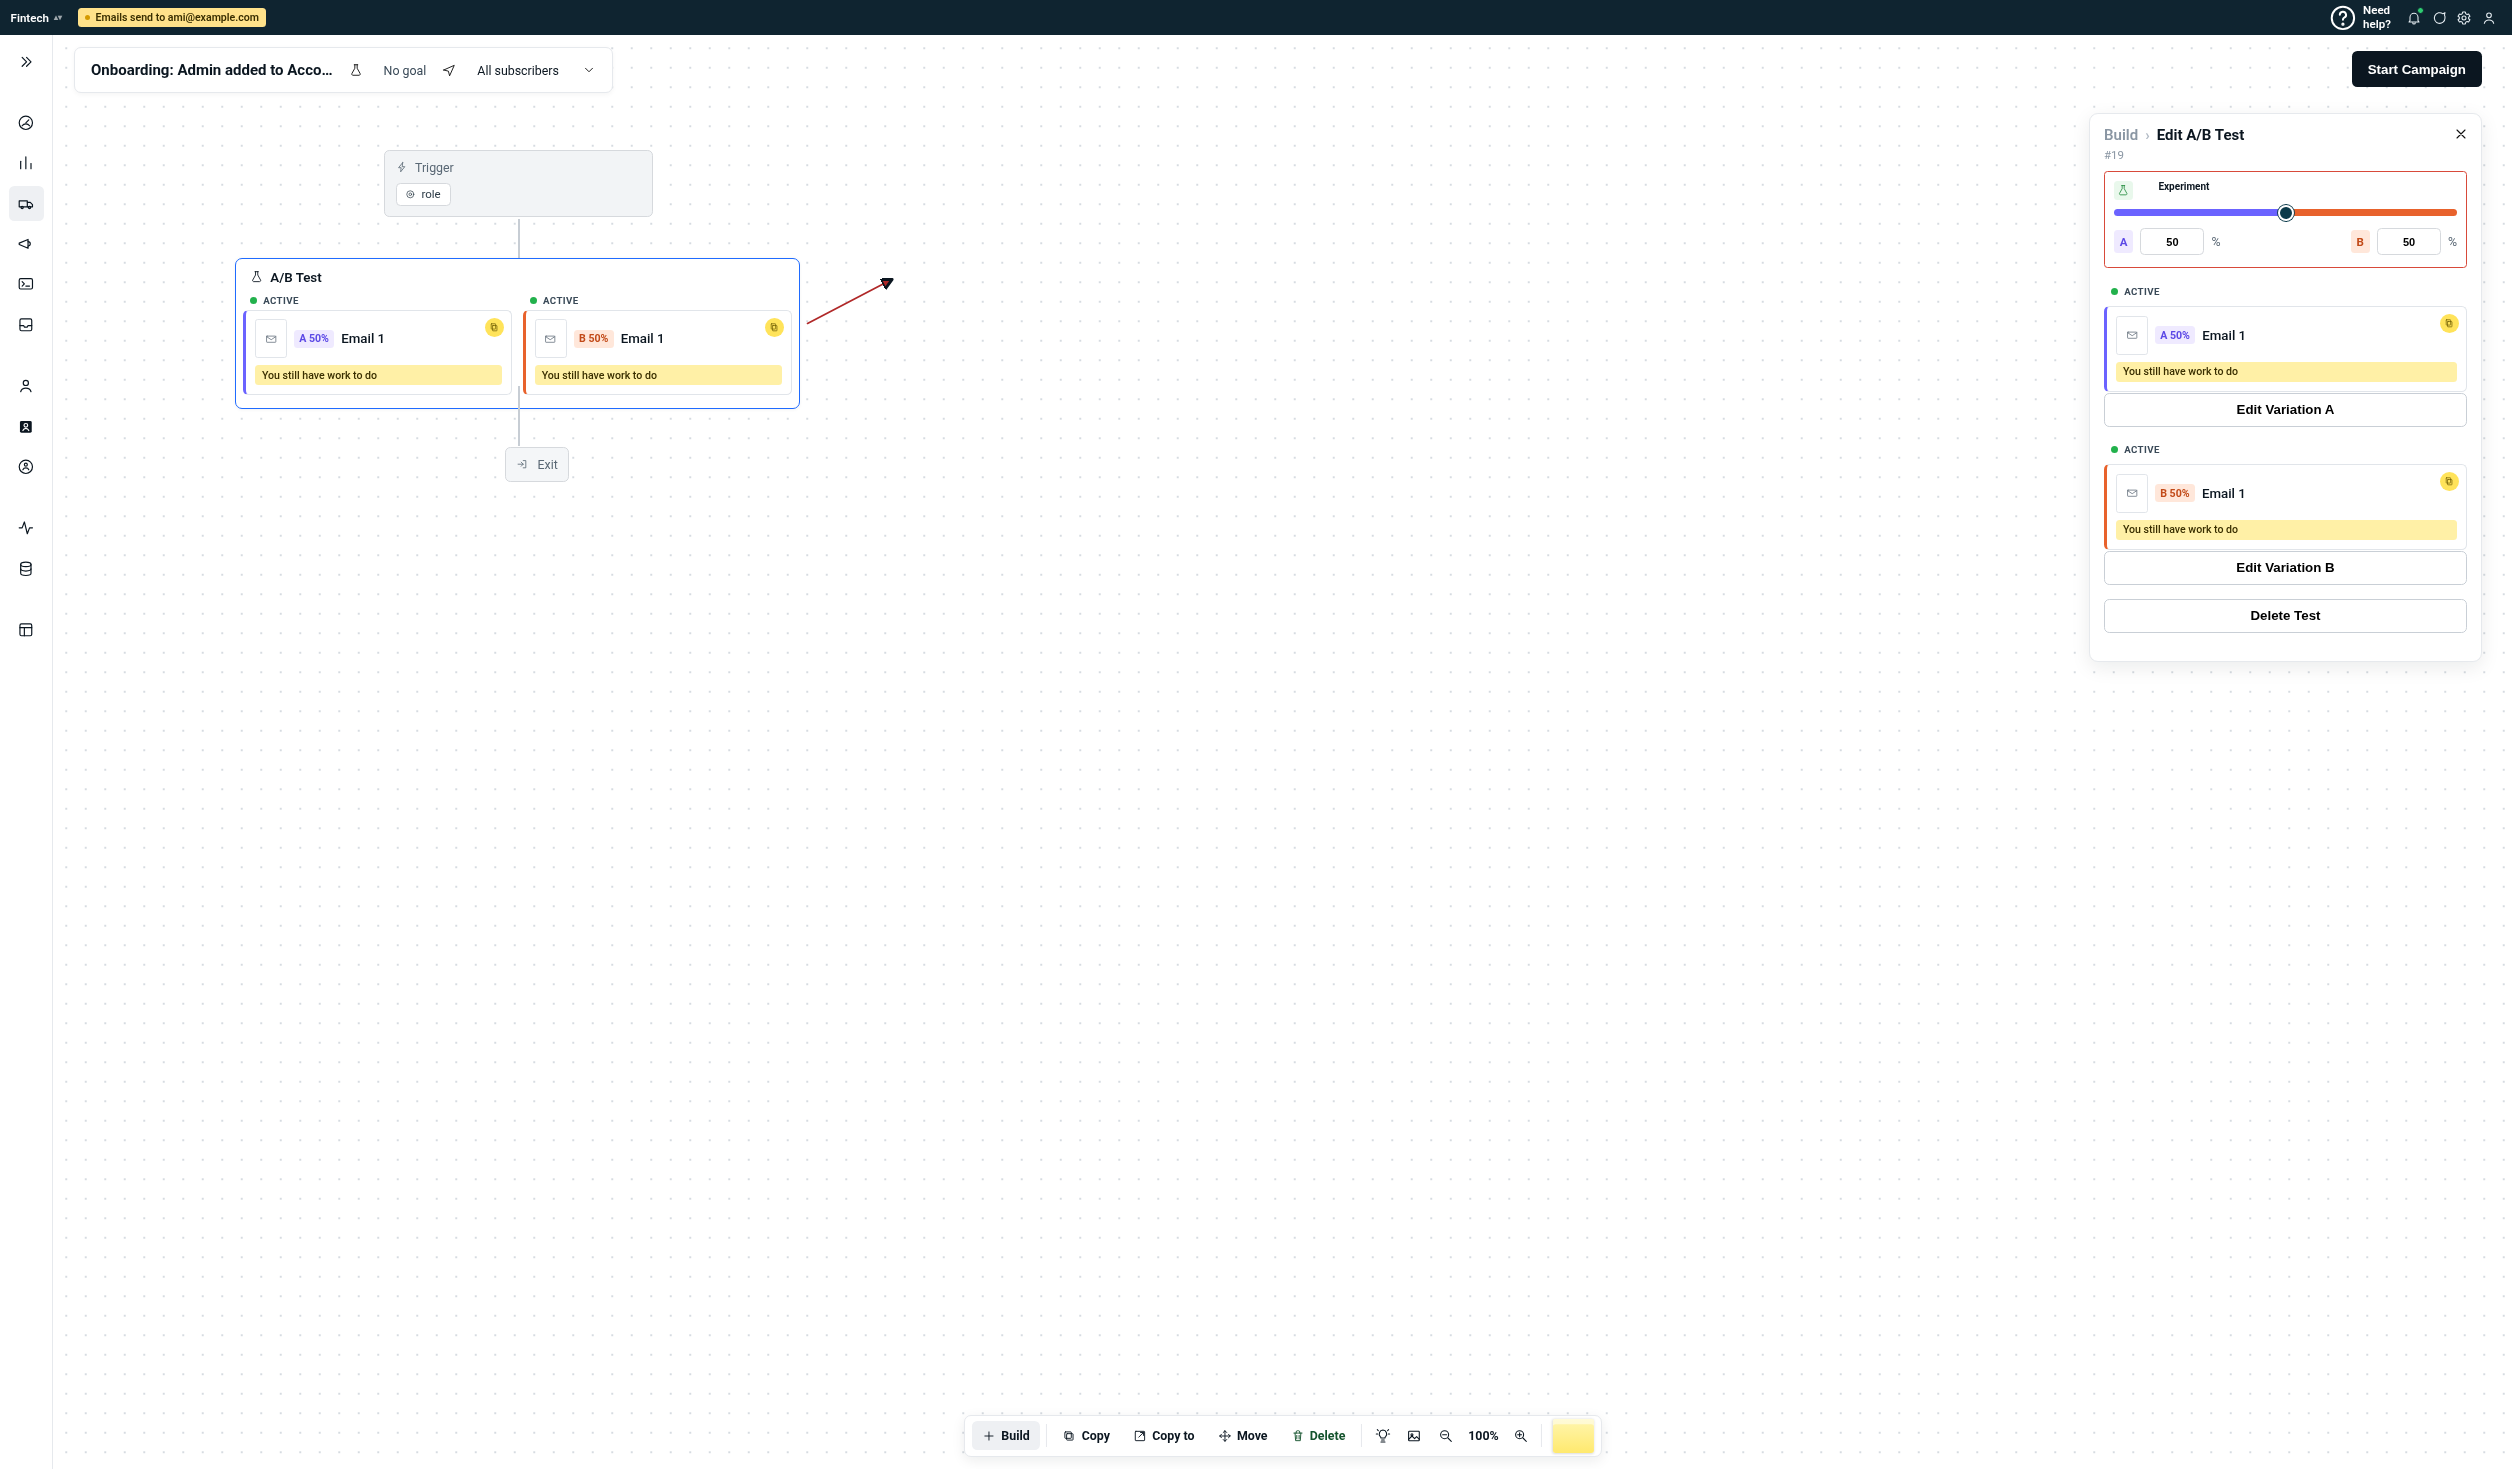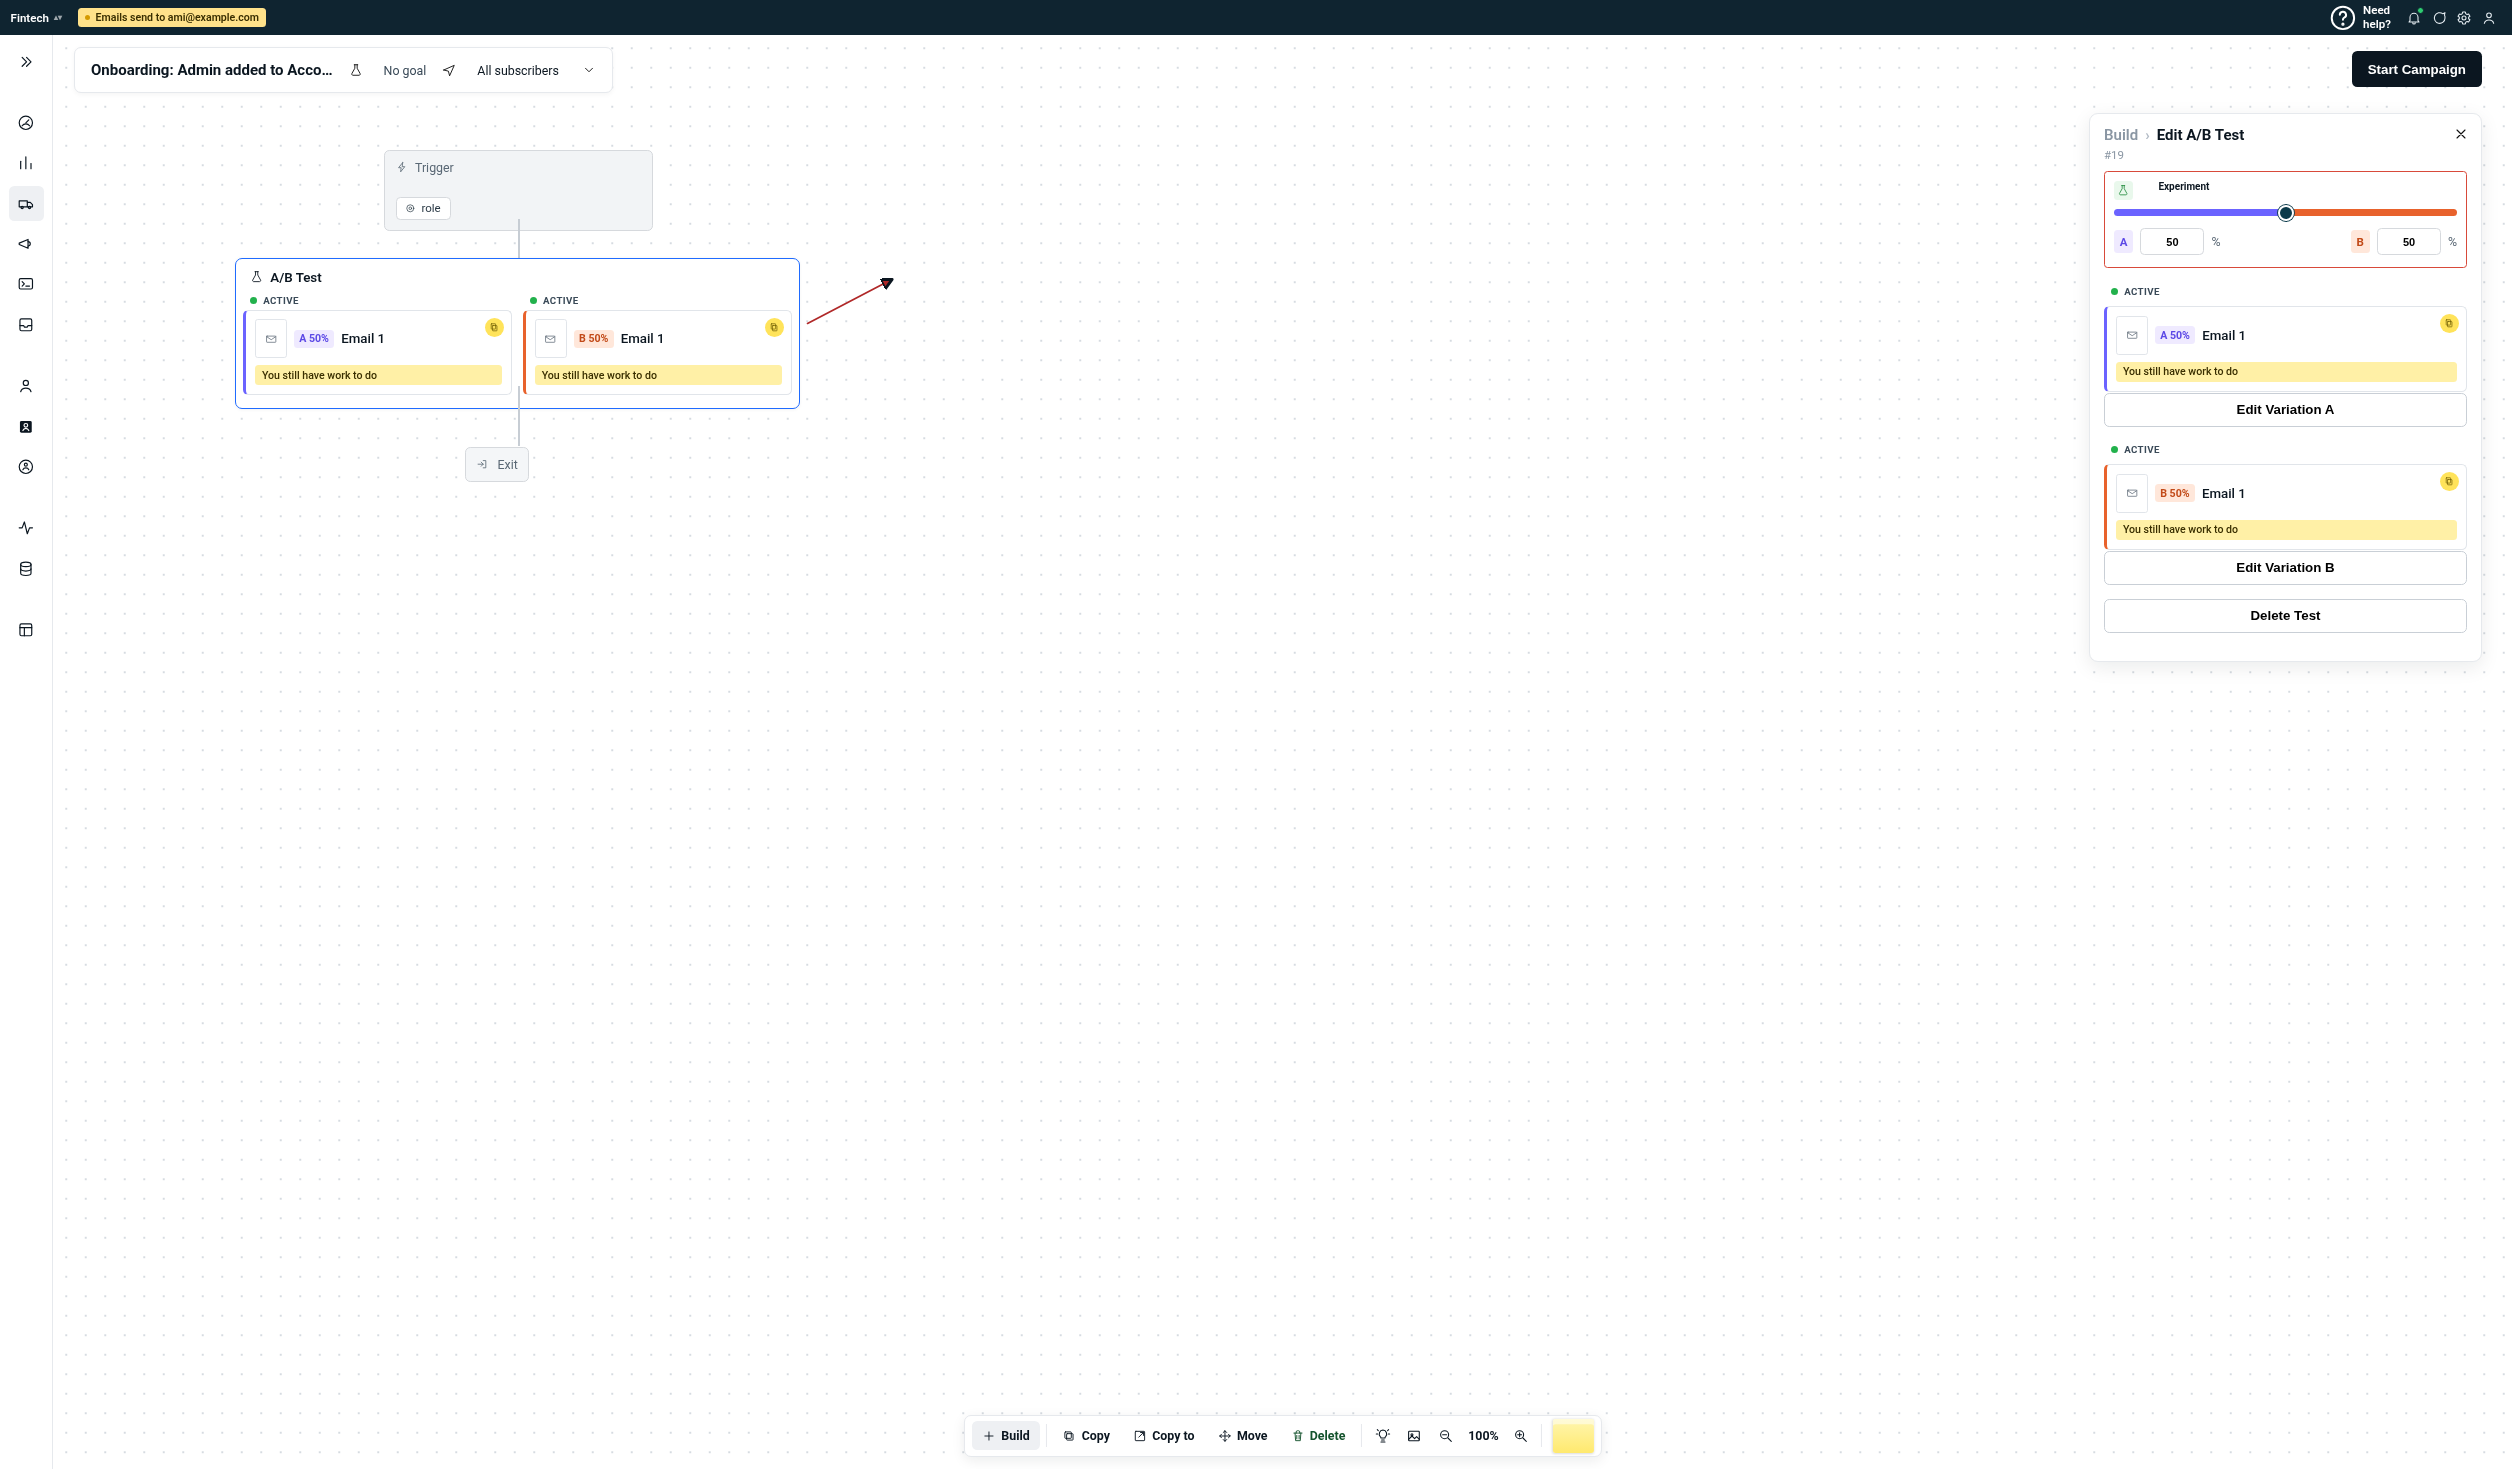--- a/index.html
+++ b/index.html
@@ -118,21 +118,21 @@
   width: 269px;
   border:0.9px solid #d6d9dd;
   border-radius:5.3px;
   background:#f2f4f6;
   padding: 8.9px 10.6px 10.6px;
 }
 .node-trigger .t-title { display:flex; align-items:center; gap:7px; color:#5a6875; font-size:12.4px;}
 .node-trigger .chip {
   display:inline-flex; align-items:center; gap:5.3px;
   background:#fff; border:0.9px solid #d6d9dd; border-radius:4.4px;
-  padding:3.5px 8.9px; margin-top:22px; font-size:11.5px; color:#2b3a46;
+  padding:3.5px 8.9px; margin-top:8px; font-size:11.5px; color:#2b3a46;
 }
 
 .conn-v { position:absolute; width:1.8px; background:#c7cdd4; left:465px; }
 .conn1 { top:184px; height:39px; }
 .conn2 { top:351px; height:60px; }
 
 .ab-node {
   position:absolute;
   left: 182px; top: 223px;
   width: 565px;
@@ -162,21 +162,21 @@
 .var-badge { font-size:10.6px; font-weight:700; padding:2.7px 5.3px; border-radius:3.5px;}
 .var-badge.a { background:#efeaff; color:#5c49e6;}
 .var-badge.b { background:#ffe7da; color:#c24a18;}
 .email-name { font-size:13.3px; font-weight:500;}
 .note-pill { background:#fff0a6; color:#3a2f00; font-size:10.6px; padding:3.5px 7px; border-radius:3.5px; display:inline-block; font-weight:500;}
 .copy-badge { position:absolute; right:7px; top:7px; width:19.5px; height:19.5px; border-radius:50%; background:#ffe35a; display:flex; align-items:center; justify-content:center; color:#6b5a00;}
 .copy-badge svg{width:10.6px;height:10.6px;}
 
 .exit-node {
   position:absolute;
-  left: 412px; top:412px;
+  left: 452px; top:412px;
   width: 64px; height:35px;
   border:0.9px solid #d6d9dd;
   background:#f4f6f8;
   border-radius:5.3px;
   display:flex; align-items:center; justify-content:center; gap:9px;
   color:#5a6875; font-size:12.4px;
 }
 
 
 .panel {

